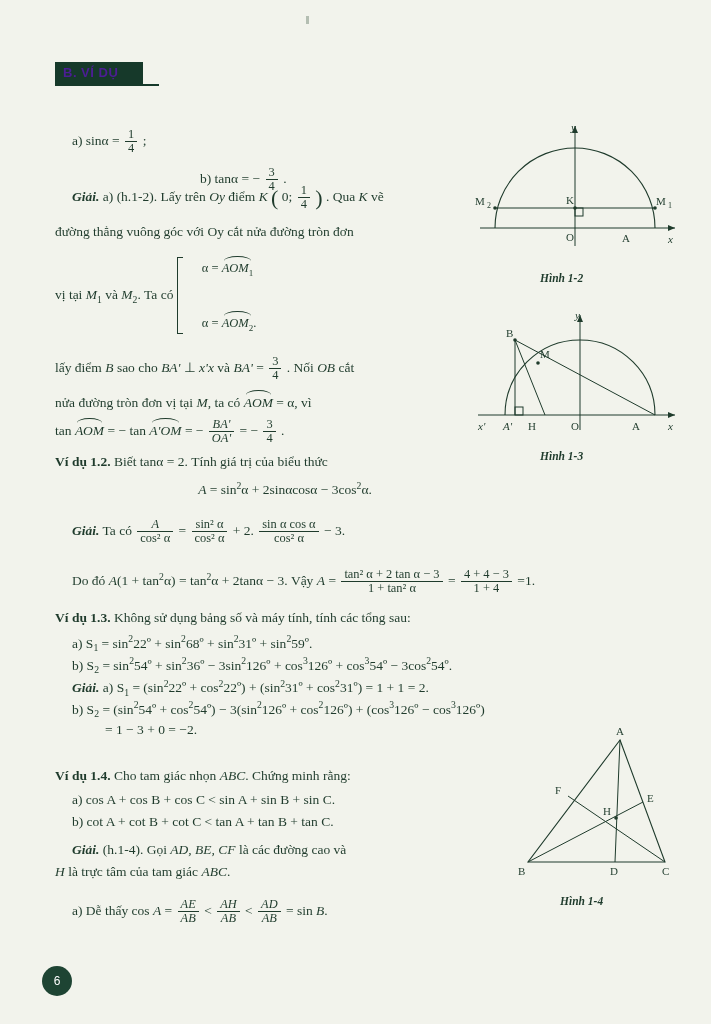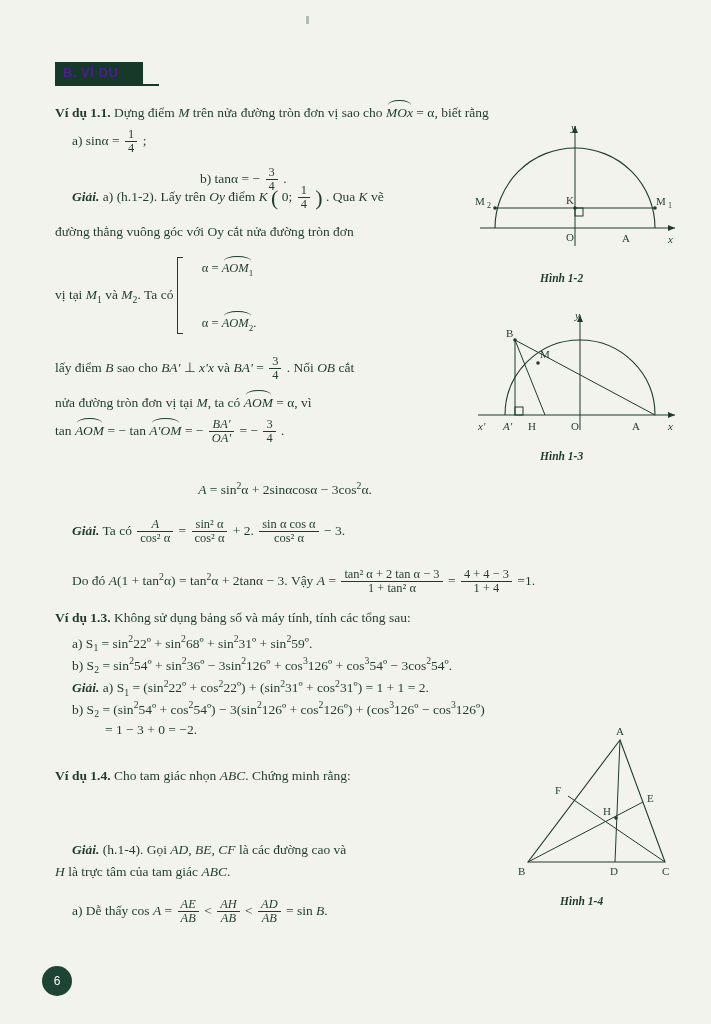--- a/index.html
+++ b/index.html
@@ -143,24 +143,20 @@
 <div class="page">
 
   <div class="top-dot"></div>
 
   <div class="section-header">
     <div class="bar"></div>
     <div class="label">B. VÍ DỤ</div>
     <div class="underline"></div>
   </div>
 
-  <div class="blk" style="left:55px; top:100px; width:560px;">
-    <span class="b">Ví dụ 1.1.</span>
-    <span> Dựng điểm <span class="i">M</span> trên nửa đường tròn đơn vị sao cho <span class="arcb"><span class="i">MOx</span></span> = α, biết rằng</span>
-  </div>
 
   <div class="blk" style="left:72px; top:128px;">
     <span>a) sinα =</span>
     <span class="frac">
       <span class="num">1</span>
       <span class="den">4</span>
     </span>
     <span>;</span>
   </div>
 
@@ -277,20 +273,24 @@
       <text x="33" y="125" font-family="Liberation Serif, serif" font-size="11" font-style="italic" fill="#1f3b2c">A'</text>
       <text x="58" y="125" font-family="Liberation Serif, serif" font-size="11" fill="#1f3b2c">H</text>
       <text x="101" y="125" font-family="Liberation Serif, serif" font-size="11" fill="#1f3b2c">O</text>
       <text x="162" y="125" font-family="Liberation Serif, serif" font-size="11" fill="#1f3b2c">A</text>
       <text x="36" y="32" font-family="Liberation Serif, serif" font-size="11" fill="#1f3b2c">B</text>
       <text x="70" y="53" font-family="Liberation Serif, serif" font-size="11" fill="#1f3b2c">M</text>
     </svg>
   </div>
   <div class="fig-cap" style="left:540px; top:450px;">Hình 1-3</div>
 
+  <div class="blk" style="left:55px; top:452px; width:520px;">
+    <span class="b">Ví dụ 1.2.</span>
+    <span>Biết tanα = 2. Tính giá trị của biểu thức</span>
+  </div>
 
   <div class="blk center" style="left:55px; top:478px; width:460px;">
     <span><span class="i">A</span> = sin<sup>2</sup>α + 2sinαcosα − 3cos<sup>2</sup>α.</span>
   </div>
 
   <div class="blk" style="left:72px; top:518px;">
     <span class="bi">Giải.</span>
     <span>Ta có</span>
     <span class="frac">
       <span class="num i">A</span>
@@ -340,20 +340,22 @@
   </div>
   <div class="blk" style="left:72px; top:698px;">
     b) S<sub>2</sub> = (sin<sup>2</sup>54º + cos<sup>2</sup>54º) − 3(sin<sup>2</sup>126º + cos<sup>2</sup>126º) + (cos<sup>3</sup>126º − cos<sup>3</sup>126º)
   </div>
   <div class="blk" style="left:105px; top:720px;">= 1 − 3 + 0  = −2.</div>
 
   <div class="blk" style="left:55px; top:766px; width:460px;">
     <span class="b">Ví dụ 1.4.</span>
     <span> Cho tam giác nhọn <span class="i">ABC</span>. Chứng minh rằng:</span>
   </div>
+  <div class="blk" style="left:72px; top:790px;">a)  cos A + cos B + cos C &lt; sin A + sin B + sin C.</div>
+  <div class="blk" style="left:72px; top:812px;">b)  cot A + cot B + cot C &lt; tan A + tan B + tan C.</div>
 
   <div class="blk" style="left:72px; top:840px; width:430px;">
     <span class="bi">Giải.</span>
     <span> (h.1-4). Gọi <span class="i">AD, BE, CF</span> là các đường cao và</span>
   </div>
   <div class="blk" style="left:55px; top:862px; width:430px;">
     <span class="i">H</span> là trực tâm của tam giác <span class="i">ABC</span>.
   </div>
 
   <div class="blk" style="left:72px; top:898px;">

